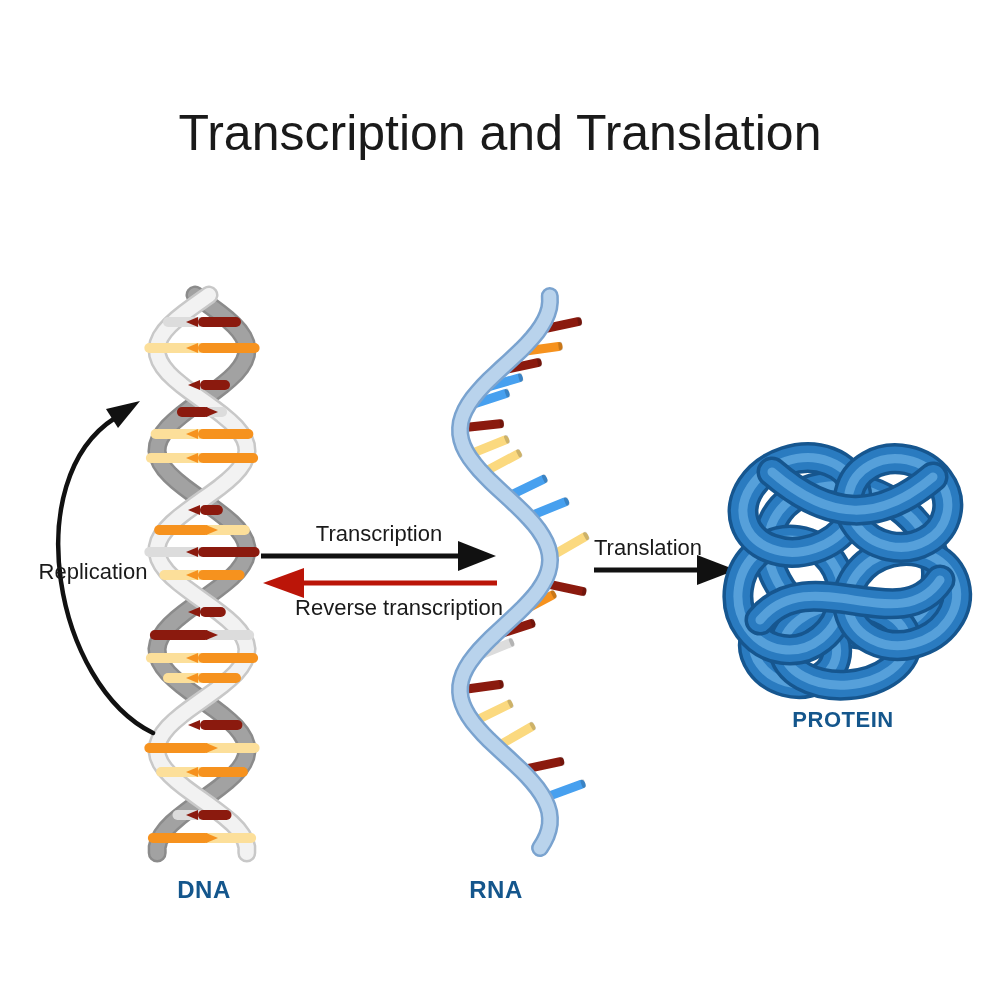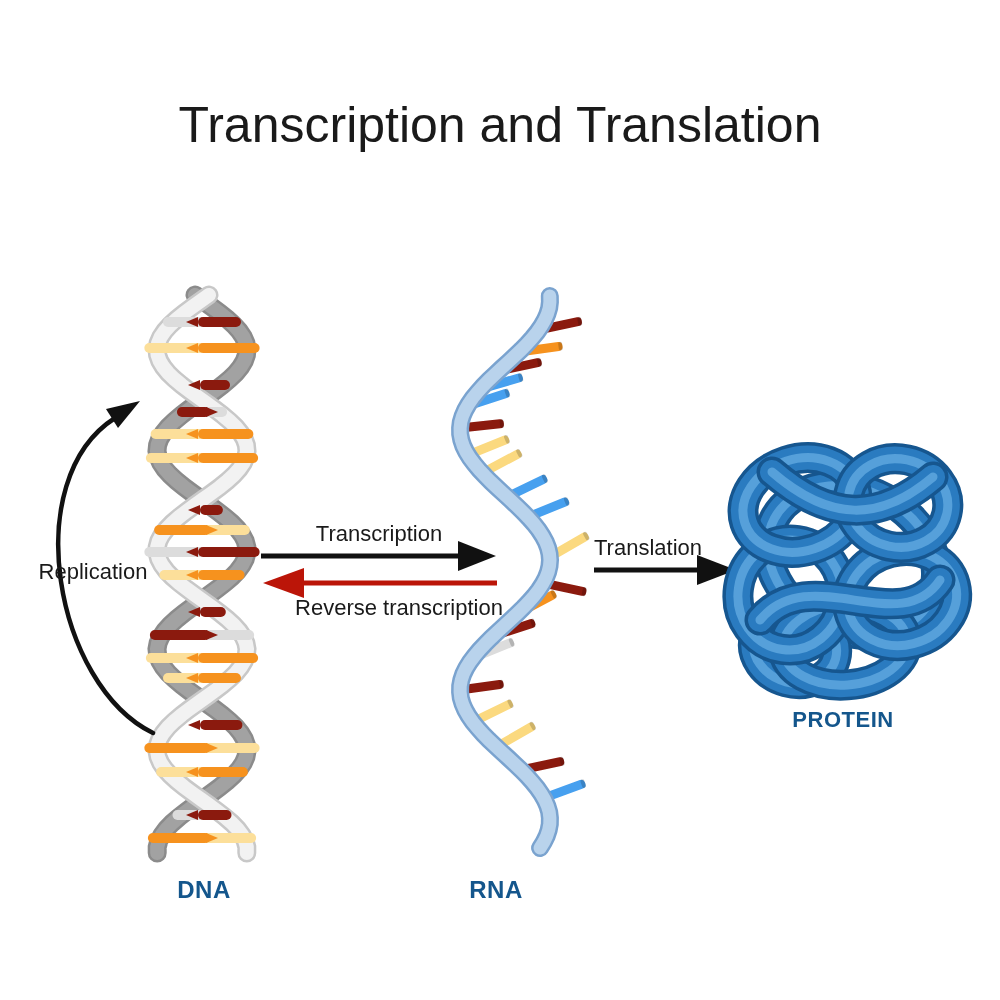--- a/index.html
+++ b/index.html
@@ -1,18 +1,18 @@
 <!DOCTYPE html>
 <html style="--c-title: #1a1a1a; --c-label: #1a1a1a; --c-mol: #14568c; --c-ablack: #111111; --c-ared: #bb1508;"><head>
 <meta charset="utf-8">
 <style>
   html,body{margin:0;padding:0;background:#ffffff;}
   .canvas{position:relative;width:1000px;height:1000px;background:#ffffff;overflow:hidden;
           font-family:"Liberation Sans",sans-serif;}
-  .title{position:absolute;top:96px;left:0;right:0;text-align:center;
+  .title{position:absolute;top:104px;left:0;right:0;text-align:center;
          font-size:50px;font-weight:400;color:var(--c-title,#1a1a1a);}
   svg{position:absolute;top:0;left:0;}
   .lbl{font-family:"Liberation Sans",sans-serif;font-size:22px;fill:var(--c-label,#1a1a1a);text-anchor:middle;}
   .mol{font-family:"Liberation Sans",sans-serif;font-size:24px;font-weight:bold;
        fill:var(--c-mol,#14568c);text-anchor:middle;letter-spacing:0.5px;}
   .mol-s{font-size:22px;}
   .arrow-black-line{stroke:var(--c-ablack,#111);stroke-width:5;}
   .arrow-black-fill{fill:var(--c-ablack,#111);}
   .arrow-red-line{stroke:var(--c-ared,#bb1508);stroke-width:5;}
   .arrow-red-fill{fill:var(--c-ared,#bb1508);}

